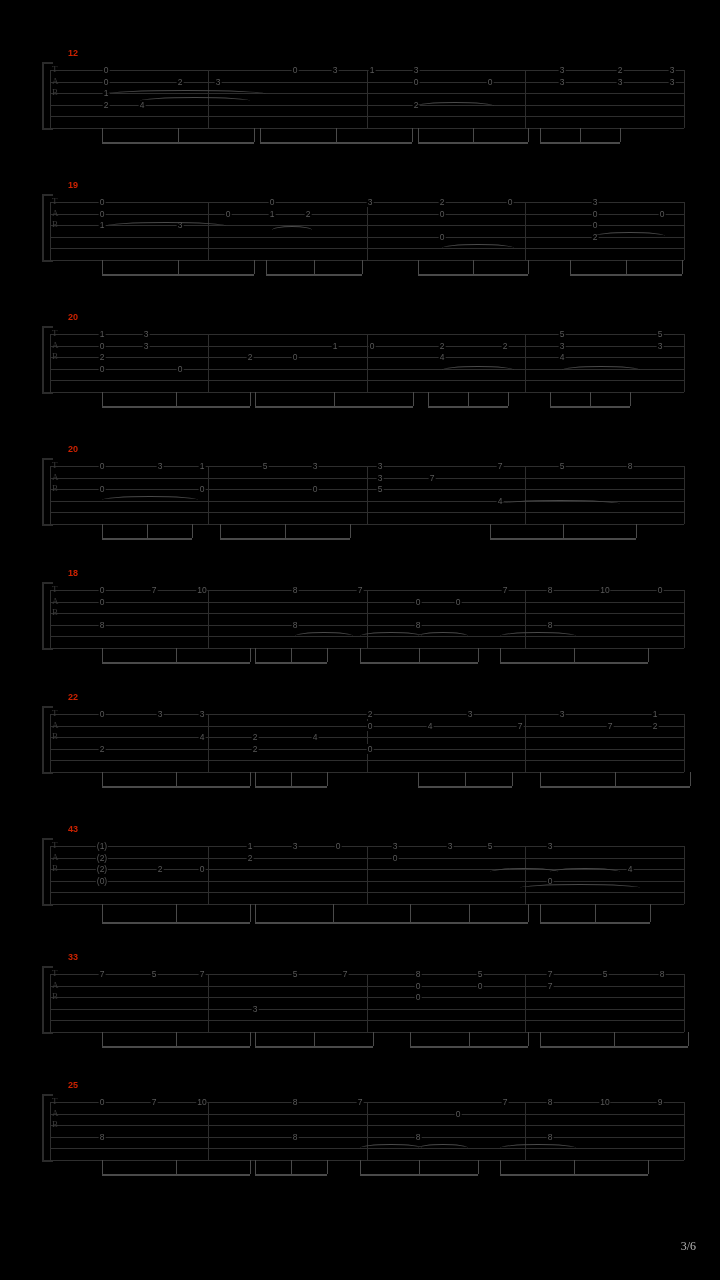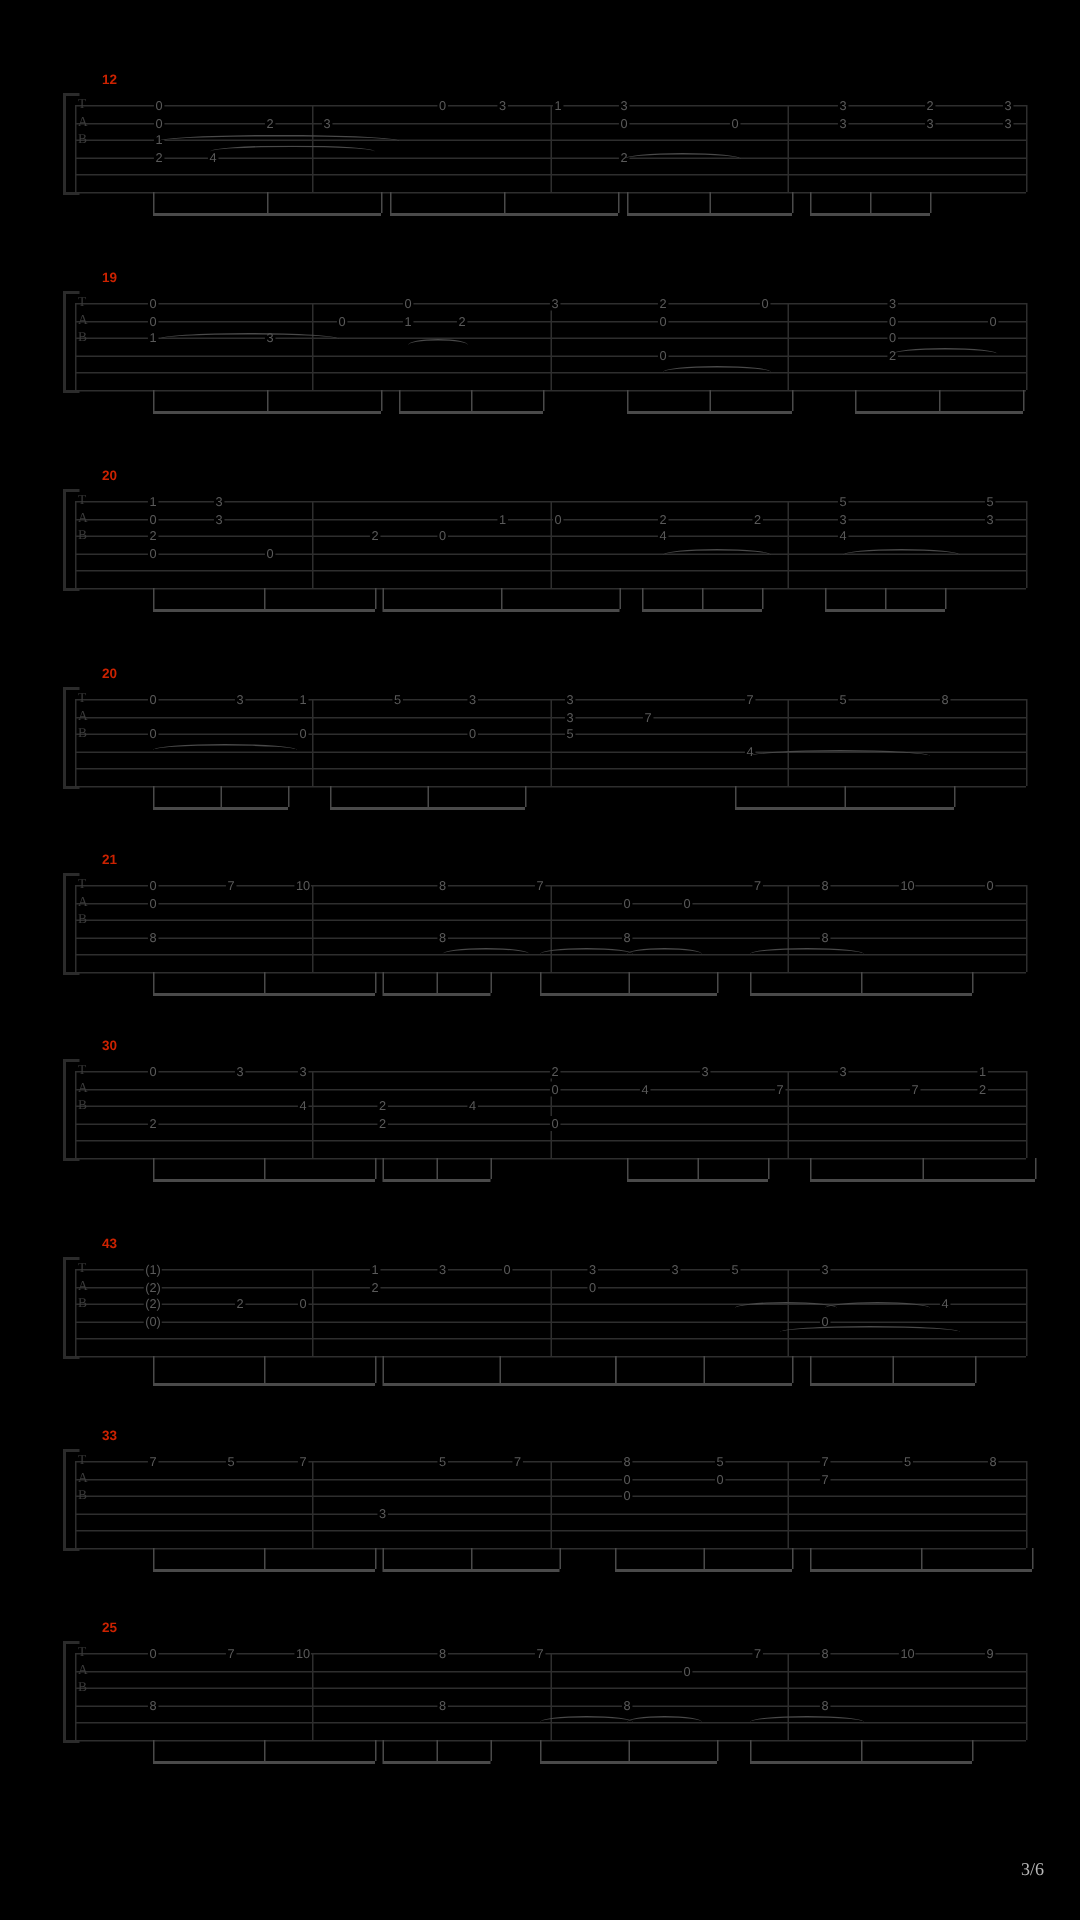--- a/index.html
+++ b/index.html
@@ -348,21 +348,21 @@
         <div class="stem" style="left: 314px; top: 79.5px; height: 14.5px;"></div>
         <div class="stem" style="left: 249px; top: 79.5px; height: 14.5px;"></div>
         <div class="beam" style="left: 454px; top: 94px; width: 146px;"></div>
         <div class="stem" style="left: 454px; top: 79.5px; height: 14.5px;"></div>
         <div class="stem" style="left: 600px; top: 79.5px; height: 14.5px;"></div>
         <div class="stem" style="left: 527px; top: 79.5px; height: 14.5px;"></div>
         <div class="slur" style="left: 66px; top: 52px; width: 96px;"></div>
         <div class="slur" style="left: 464px; top: 56px; width: 120px;"></div>
       </div>
       <div class="system" style="top: 568px;">
-        <div class="measure-num">21</div>
+        <div class="measure-num">18</div>
         <div class="bracket"></div>
         <div class="staff">
           <div class="sline" style="top: 6px;"></div>
           <div class="sline" style="top: 17.5px;"></div>
           <div class="sline" style="top: 29px;"></div>
           <div class="sline" style="top: 40.5px;"></div>
           <div class="sline" style="top: 52px;"></div>
           <div class="sline" style="top: 63.5px;"></div>
           <div class="barline" style="left: 0px; top: 6px; height: 57.5px;"></div>
           <div class="barline" style="left: 158px; top: 6px; height: 57.5px;"></div>
@@ -406,21 +406,21 @@
         <div class="beam" style="left: 464px; top: 94px; width: 148px;"></div>
         <div class="stem" style="left: 464px; top: 79.5px; height: 14.5px;"></div>
         <div class="stem" style="left: 612px; top: 79.5px; height: 14.5px;"></div>
         <div class="stem" style="left: 538px; top: 79.5px; height: 14.5px;"></div>
         <div class="slur" style="left: 259px; top: 64px; width: 58px;"></div>
         <div class="slur" style="left: 324px; top: 64px; width: 62px;"></div>
         <div class="slur" style="left: 382px; top: 64px; width: 50px;"></div>
         <div class="slur" style="left: 464px; top: 64px; width: 76px;"></div>
       </div>
       <div class="system" style="top: 692px;">
-        <div class="measure-num">30</div>
+        <div class="measure-num">22</div>
         <div class="bracket"></div>
         <div class="staff">
           <div class="sline" style="top: 6px;"></div>
           <div class="sline" style="top: 17.5px;"></div>
           <div class="sline" style="top: 29px;"></div>
           <div class="sline" style="top: 40.5px;"></div>
           <div class="sline" style="top: 52px;"></div>
           <div class="sline" style="top: 63.5px;"></div>
           <div class="barline" style="left: 0px; top: 6px; height: 57.5px;"></div>
           <div class="barline" style="left: 158px; top: 6px; height: 57.5px;"></div>

